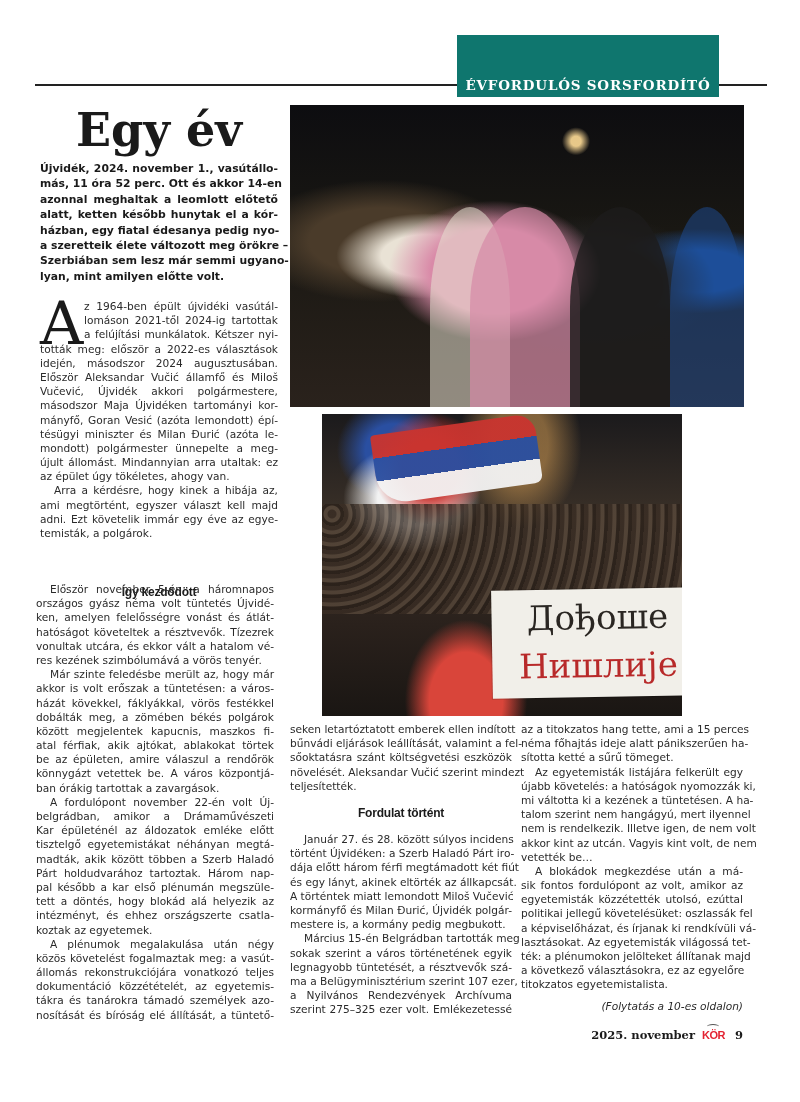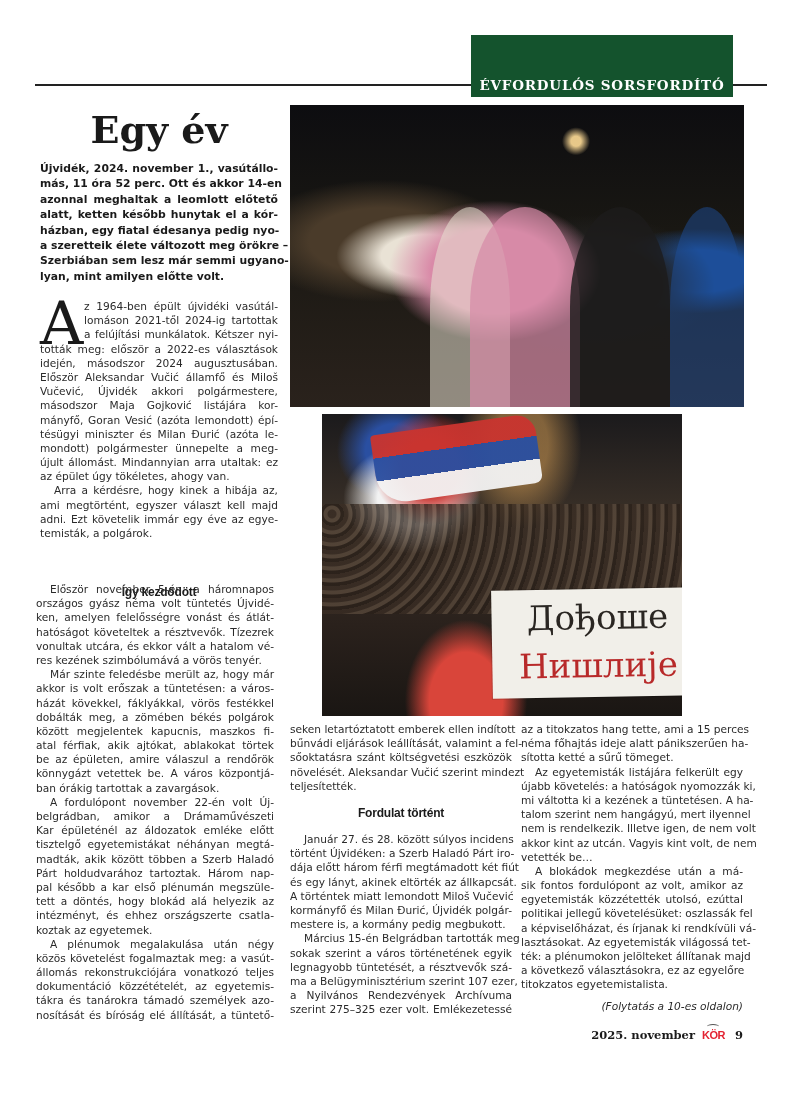--- a/index.html
+++ b/index.html
@@ -1,30 +1,30 @@
 <!DOCTYPE html>
 <html><head>
 <meta charset="utf-8">
 <style>
   * { box-sizing: border-box; margin: 0; padding: 0; }
   html, body { width: 800px; height: 1102px; background: #ffffff; overflow: hidden; }
   body { position: relative; font-family: "DejaVu Sans", "Liberation Sans", sans-serif; color: #1a1a1a; }
 
   .rule { position: absolute; left: 35px; top: 84px; width: 732px; height: 2px; background: #222; }
-  .banner { position: absolute; left: 471px; top: 35px; width: 262px; height: 62px; background: #14532d; }
+  .banner { position: absolute; left: 457px; top: 35px; width: 262px; height: 62px; background: #0f766e; }
   .banner-label {
     position: absolute; left: 0; right: 0; bottom: 4px; text-align: center;
     font-family: "DejaVu Serif", "Liberation Serif", serif; font-weight: bold;
     color: #ffffff; font-size: 13.5px; letter-spacing: 0.8px;
   }
 
   .headline {
     position: absolute; left: 40px; top: 104px; width: 238px; text-align: center;
     font-family: "DejaVu Serif", "Liberation Serif", serif; font-weight: bold;
-    font-size: 38px; line-height: 52px; color: #1a1a1a;
+    font-size: 46px; line-height: 52px; color: #1a1a1a;
   }
 
   .col { position: absolute; font-size: 10.6px; line-height: 14.2px; color: #2a2a2a; }
   .col .ln { display: block; white-space: nowrap; text-align: justify; text-align-last: justify; height: 14.2px; }
   .col .ln.last { text-align-last: left; }
   .col .ln.ind { padding-left: 14px; }
 
   .lead { position: absolute; left: 40px; top: 161px; width: 238px; font-size: 10.8px; line-height: 15.4px; font-weight: bold; color: #1a1a1a; }
   .lead .ln { display: block; white-space: nowrap; text-align: justify; text-align-last: justify; height: 15.4px; }
   .lead .ln.last { text-align-last: left; }
@@ -107,21 +107,21 @@
 
 <div class="dropcap">A</div>
 <div class="col" style="left:40px; top:299px; width:238px;">
   <span class="ln dc">z 1964-ben épült újvidéki vasútál-</span>
   <span class="ln dc">lomáson 2021-től 2024-ig tartottak</span>
   <span class="ln dc">a felújítási munkálatok. Kétszer nyi-</span>
   <span class="ln">tották meg: először a 2022-es választások</span>
   <span class="ln">idején, másodszor 2024 augusztusában.</span>
   <span class="ln">Először Aleksandar Vučić államfő és Miloš</span>
   <span class="ln">Vučević, Újvidék akkori polgármestere,</span>
-  <span class="ln">másodszor Maja Gojković listájára kor-</span>
+  <span class="ln">másodszor Maja Újvidéken tartományi kor-</span>
   <span class="ln">mányfő, Goran Vesić (azóta lemondott) épí-</span>
   <span class="ln">tésügyi miniszter és Milan Đurić (azóta le-</span>
   <span class="ln">mondott) polgármester ünnepelte a meg-</span>
   <span class="ln">újult állomást. Mindannyian arra utaltak: ez</span>
   <span class="ln last">az épület úgy tökéletes, ahogy van.</span>
   <span class="ln ind">Arra a kérdésre, hogy kinek a hibája az,</span>
   <span class="ln">ami megtörtént, egyszer választ kell majd</span>
   <span class="ln">adni. Ezt követelik immár egy éve az egye-</span>
   <span class="ln last">temisták, a polgárok.</span>
 </div>

